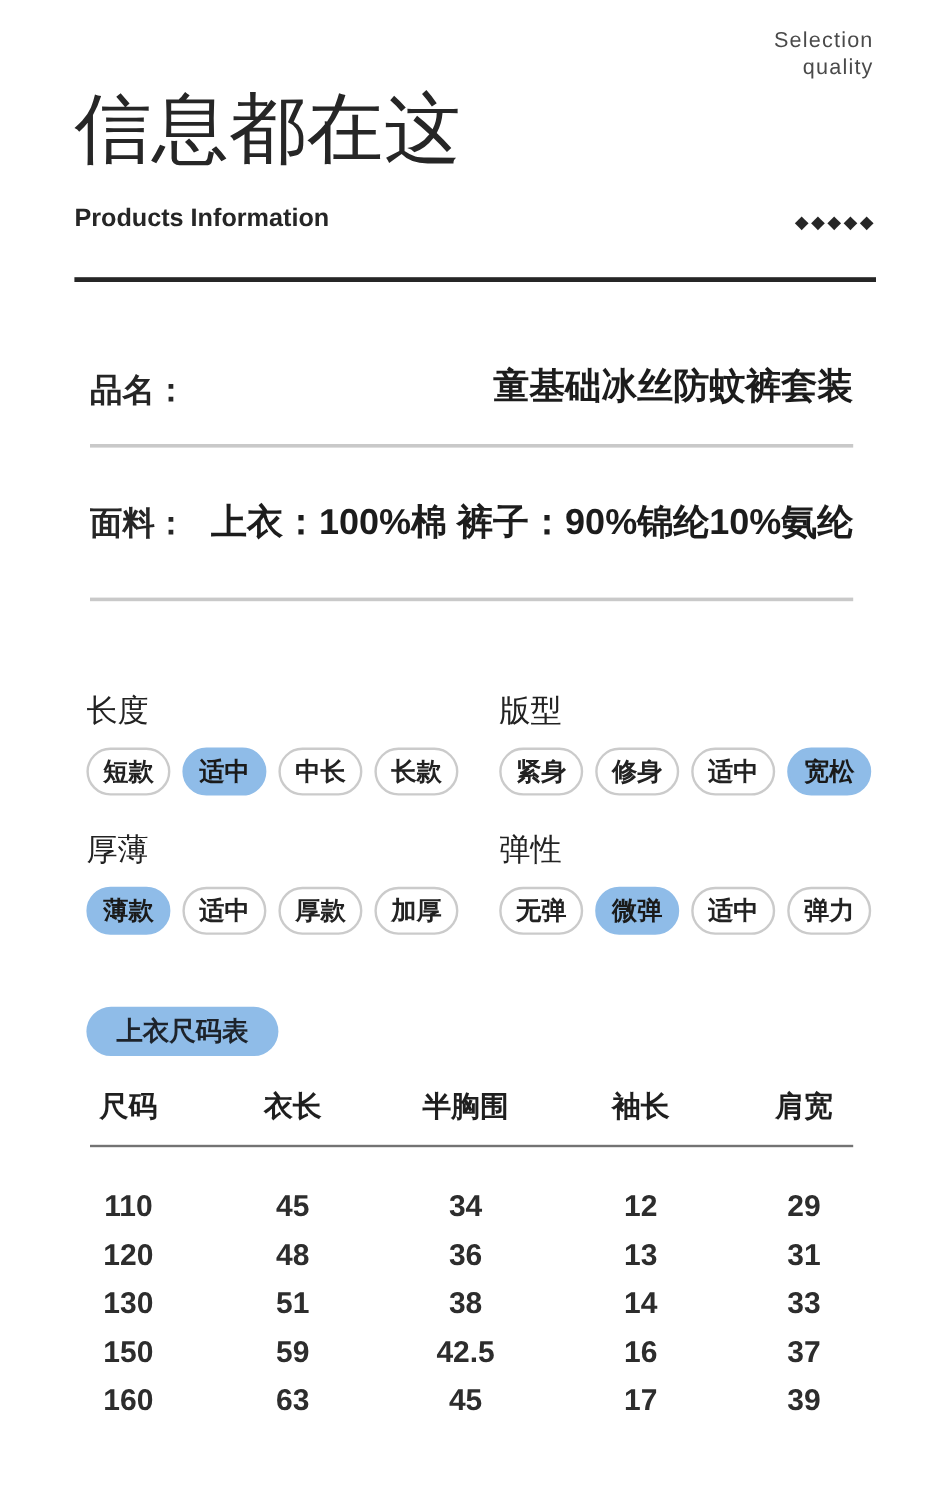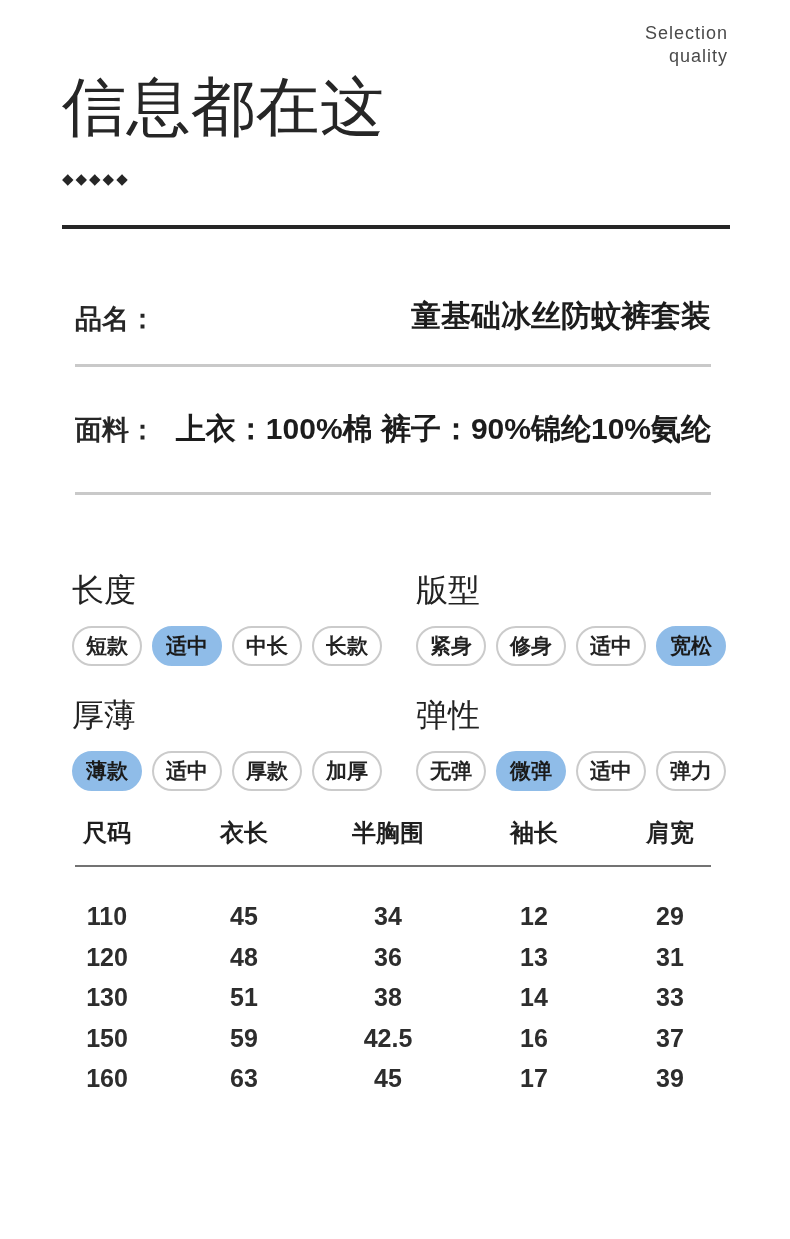--- a/index.html
+++ b/index.html
@@ -43,21 +43,21 @@
   .info-value { font-size: 30px; font-weight: 700; color: #1c1c1c; white-space: nowrap; }
 
   
   .attributes {
     margin: 74px 60px 0 72px;
     display: grid;
     grid-template-columns: 344px auto;
     row-gap: 28px;
   }
   .attr-section { }
-  .attr-label { font-size: 32px; font-weight: 500; color: #222; margin-bottom: 13px; }
+  .attr-label { font-size: 26px; font-weight: 500; color: #222; margin-bottom: 13px; }
   .pill-row { display: flex; gap: 10px; }
   .pill {
     display: inline-flex; align-items: center; justify-content: center;
     min-width: 64px; height: 40px; padding: 2px 12px;
     border: 2px solid #cbcbcb; border-radius: 21px;
     background: #ffffff;
     font-size: 21px; font-weight: 700; color: #222;
     white-space: nowrap;
   }
   .pill.selected { background: #8fbce8; border-color: #8fbce8; color: #1a1a1a; }
@@ -88,20 +88,21 @@
 <div class="page">
 
   
   <div class="header">
     <div class="main-title">信息都在这</div>
     <div class="tagline">
       <div>Selection</div>
       <div>quality</div>
     </div>
     <div class="sub-row">
+      <div class="sub-title">Products Information</div>
       <div class="diamonds">◆◆◆◆◆</div>
     </div>
   </div>
   <div class="thick-rule"></div>
 
   
   <div class="info-rows">
     <div class="info-row first">
       <span class="info-label">品名：</span>
       <span class="info-value">童基础冰丝防蚊裤套装</span>
@@ -151,20 +152,21 @@
         <span class="pill">无弹</span>
         <span class="pill selected">微弹</span>
         <span class="pill">适中</span>
         <span class="pill">弹力</span>
       </div>
     </div>
 
   </div>
 
   
+  <div class="chart-badge">上衣尺码表</div>
 
   <div class="size-table">
     <div class="trow thead">
       <div>尺码</div>
       <div>衣长</div>
       <div>半胸围</div>
       <div>袖长</div>
       <div>肩宽</div>
     </div>
     <div class="tbody">

